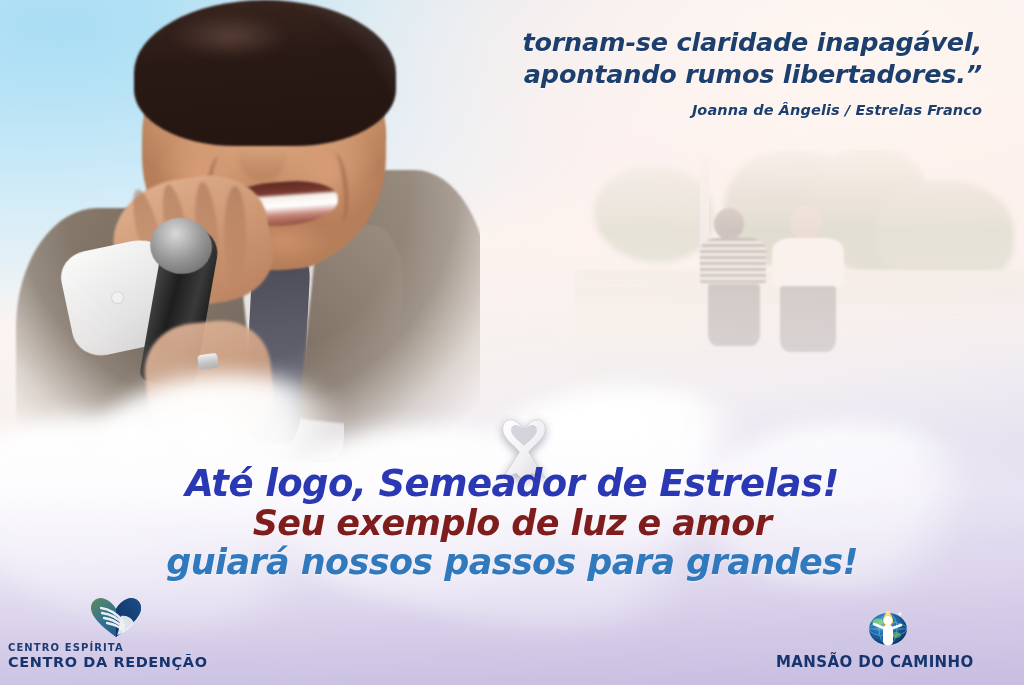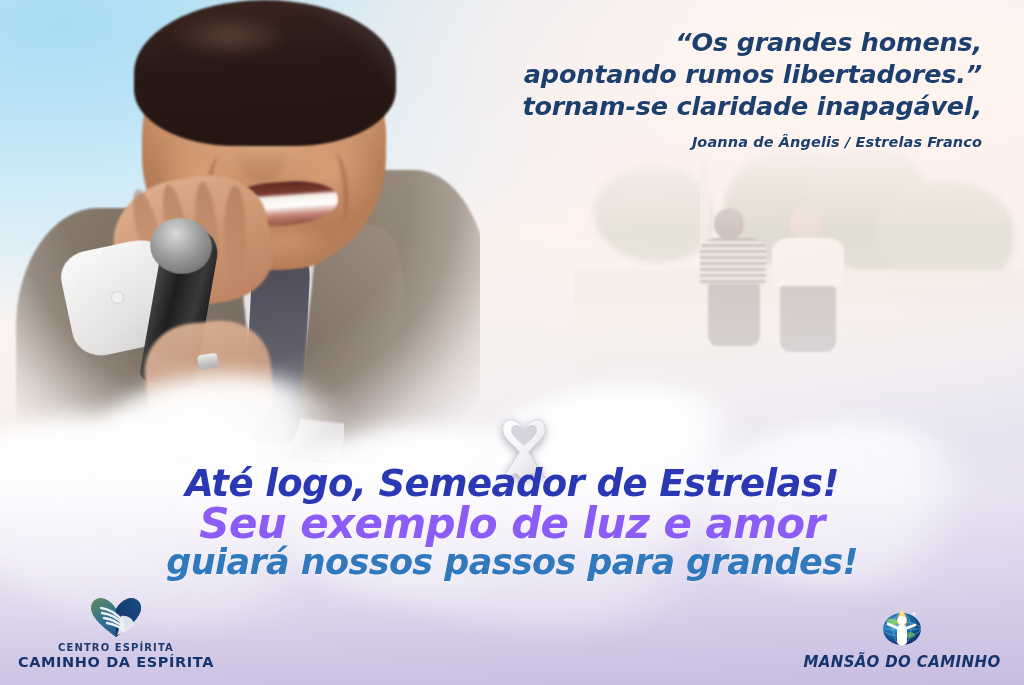--- a/index.html
+++ b/index.html
@@ -332,31 +332,30 @@
   }
   .hl{
     font-family:"DejaVu Sans", sans-serif;
     font-style:italic;
     font-weight:700;
     letter-spacing:-.6px;
     white-space:nowrap;
     text-shadow:0 1px 2px rgba(255,255,255,.55);
   }
   .hl1{ font-size:37px; line-height:40px; color:#2b38b4; }
-  .hl2{ font-size:42px; line-height:39px; color:#8b5cf6; }
+  .hl2{ font-size:35px; line-height:39px; color:#7f1d1d; }
   .hl3{ font-size:35px; line-height:39px; color:#3179bd; }
 
   
   .logo{
     position:absolute;
     bottom:14px;
-    text-align:center;
   }
   .logo-left{ left:8px; width:216px; }
-  .logo-right{ right:10px; width:224px;font-style:italic; }
+  .logo-right{ right:24px; width:224px; }
 
   .logo-mark{ display:block; margin:0 auto 4px; }
 
   .logo-sub{
     font-family:"DejaVu Sans", sans-serif;
     font-weight:700;
     font-size:10px;
     letter-spacing:1.1px;
     color:#1f3c72;
     line-height:12px;
@@ -445,23 +444,22 @@
     <div class="cloud" style="left:150px; top:44px;  width:280px;height:160px;"></div>
     <div class="cloud" style="left:330px; top:96px;  width:320px;height:180px;"></div>
     <div class="cloud" style="left:540px; top:56px;  width:300px;height:160px;"></div>
     <div class="cloud" style="left:760px; top:92px;  width:300px;height:170px;opacity:.8;"></div>
     <div class="cloud" style="left:60px;  top:150px; width:360px;height:150px;opacity:.85;"></div>
     <div class="cloud" style="left:430px; top:150px; width:380px;height:150px;opacity:.8;"></div>
   </div>
   <div class="haze-bottom"></div>
 
   <div class="quote">
-    <div class="quote-line">“Os grandes homens,</div>
+    <div class="quote-line">tornam-se claridade inapagável,</div>
     <div class="quote-line">apontando rumos libertadores.”</div>
-    <div class="quote-line">tornam-se claridade inapagável,</div>
     <div class="quote-author">Joanna de Ângelis / Estrelas Franco</div>
   </div>
 
   <svg class="ribbon" viewBox="0 0 100 100">
     <defs>
       <linearGradient id="rbg" x1="0" y1="0" x2="1" y2="1">
         <stop offset="0%" stop-color="#ffffff"></stop>
         <stop offset="55%" stop-color="#f1f0f3"></stop>
         <stop offset="100%" stop-color="#d8d6dd"></stop>
       </linearGradient>
@@ -500,21 +498,21 @@
       <path d="M26 13 C 28 9, 32 5, 37 3 C 43 0, 51 4, 51 12 C 51 19, 44 28, 26 41 Z" fill="url(#hr)"></path>
       <g stroke="#f4f6f7" stroke-width="2.3" stroke-linecap="round" fill="none" opacity=".95">
         <path d="M11 12 C 19 13, 27 18, 33 25"></path>
         <path d="M12 17 C 20 18, 28 22, 34 29"></path>
         <path d="M14 22 C 21 23, 28 26, 34 32"></path>
         <path d="M17 27 C 23 28, 29 30, 34 35"></path>
       </g>
       <path d="M31 20 C 37 19, 42 22, 44 27 C 40 33, 33 37, 27 39 C 30 32, 30 25, 31 20 Z" fill="#eef2f4" opacity=".92"></path>
     </svg>
     <div class="logo-sub">CENTRO ESPÍRITA</div>
-    <div class="logo-main">CAMINHO DA ESPÍRITA</div>
+    <div class="logo-main">CENTRO DA REDENÇÃO</div>
   </div>
 
   <div class="logo logo-right">
     <svg class="logo-mark" width="48" height="48" viewBox="0 0 48 48">
       <defs>
         <radialGradient id="gb" cx="38%" cy="34%" r="72%">
           <stop offset="0%" stop-color="#5fb4df"></stop>
           <stop offset="46%" stop-color="#1f6fae"></stop>
           <stop offset="100%" stop-color="#0d2d66"></stop>
         </radialGradient>

